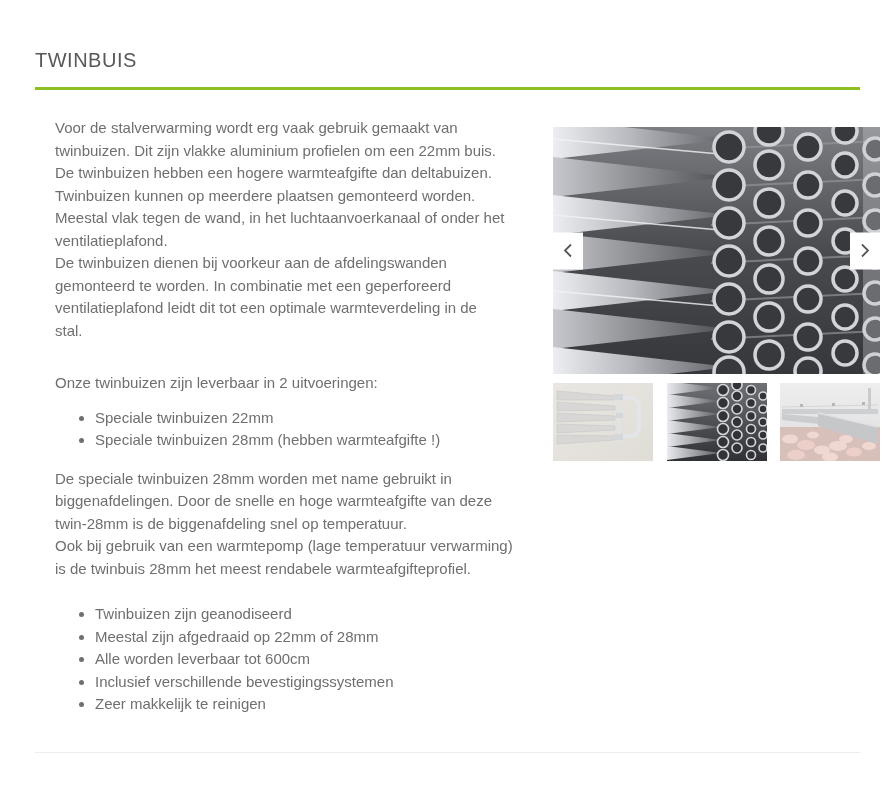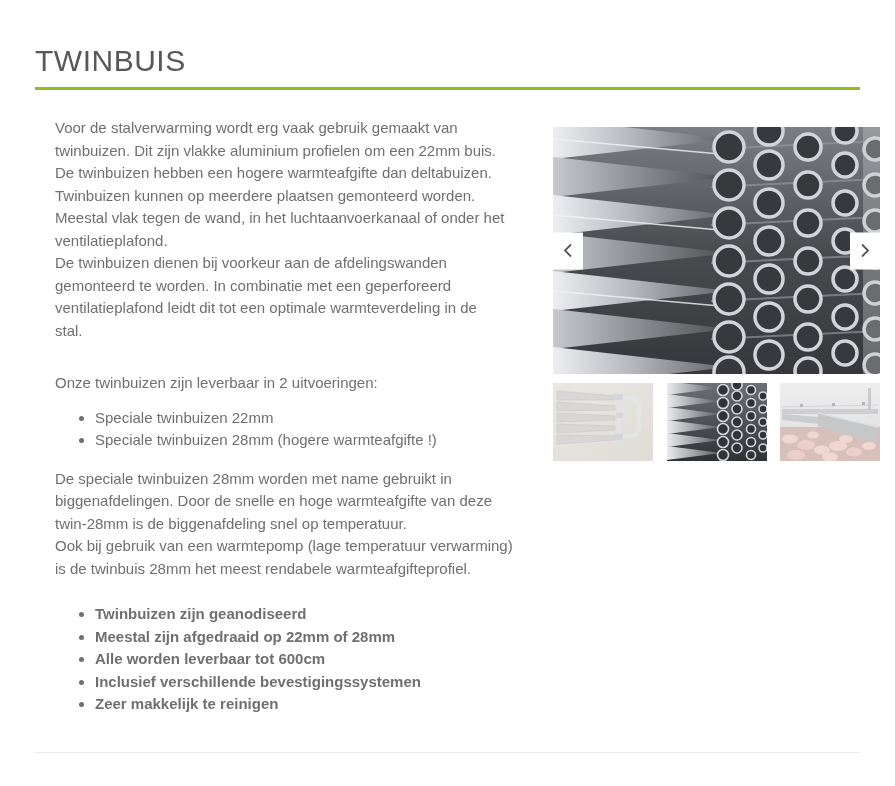--- a/index.html
+++ b/index.html
@@ -5,36 +5,36 @@
   html, body { margin: 0; padding: 0; background: #ffffff; }
   body {
     width: 895px; height: 786px; overflow: hidden;
     font-family: "Liberation Sans", sans-serif;
   }
   .container { margin: 0 35px; width: 825px; }
 
   
   .title-wrap { padding-top: 44px; padding-bottom: 10px; border-bottom: 3px solid #8dbe22; }
   h1.page-title {
-    margin: 0; font-size: 30px; line-height: 33px; font-weight: 400;
+    margin: 0; font-size: 20px; line-height: 33px; font-weight: 400;
     color: #57585a; letter-spacing: 0.5px;
   }
 
   
   .content { display: flex; margin-top: 27px; align-items: flex-start; margin-left: 20px; }
   .text-col {
     flex: 0 0 498px; width: 498px;
     color: #6e6f71; font-size: 15px; line-height: 22.5px;
   }
   .text-col p { margin: 0 0 23px; white-space: pre-line; }
   .text-col p.intro { margin-bottom: 30px; }
   .text-col p.lead-in { margin-bottom: 12px; }
   .text-col p.features-heading { margin-bottom: 0; }
   .text-col ul { margin: 0 0 16px; padding-left: 40px; }
-  .text-col ul.features { margin-bottom: 0; font-weight: bold; }
+  .text-col ul.features { margin-bottom: 0; }
   .text-col li { line-height: 22.5px; }
 
   
   .gallery { width: 327px; margin-top: 10px; margin-left: auto; }
   .main-image { position: relative; width: 327px; height: 247px; overflow: hidden; }
   .main-image svg { display: block; }
   .nav-btn {
     position: absolute; top: 50%; transform: translateY(-50%);
     width: 30px; height: 37px; background: #ffffff; border: none; padding: 0;
     display: flex; align-items: center; justify-content: center; cursor: pointer;
@@ -68,21 +68,21 @@
 Meestal vlak tegen de wand, in het luchtaanvoerkanaal of onder het
 ventilatieplafond.
 De twinbuizen dienen bij voorkeur aan de afdelingswanden
 gemonteerd te worden. In combinatie met een geperforeerd
 ventilatieplafond leidt dit tot een optimale warmteverdeling in de
 stal.</p>
 
       <p class="lead-in">Onze twinbuizen zijn leverbaar in 2 uitvoeringen:</p>
       <ul>
         <li>Speciale twinbuizen 22mm</li>
-        <li>Speciale twinbuizen 28mm (hogere warmteafgifte !)</li>
+        <li>Speciale twinbuizen 28mm (hebben warmteafgifte !)</li>
       </ul>
 
       <p>De speciale twinbuizen 28mm worden met name gebruikt in
 biggenafdelingen. Door de snelle en hoge warmteafgifte van deze
 twin-28mm is de biggenafdeling snel op temperatuur.
 Ook bij gebruik van een warmtepomp (lage temperatuur verwarming)
 is de twinbuis 28mm het meest rendabele warmteafgifteprofiel.</p>
 
       <ul class="features">
         <li>Twinbuizen zijn geanodiseerd</li>

